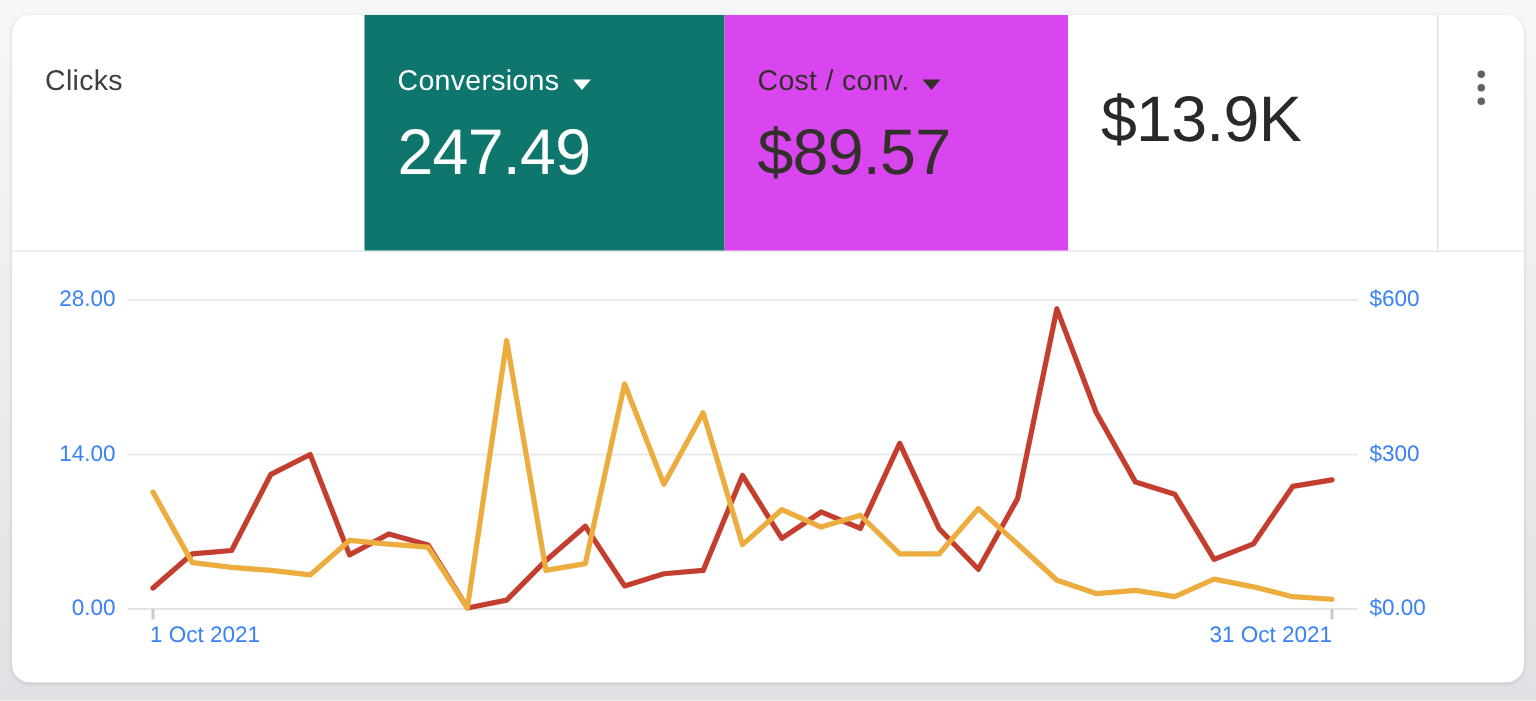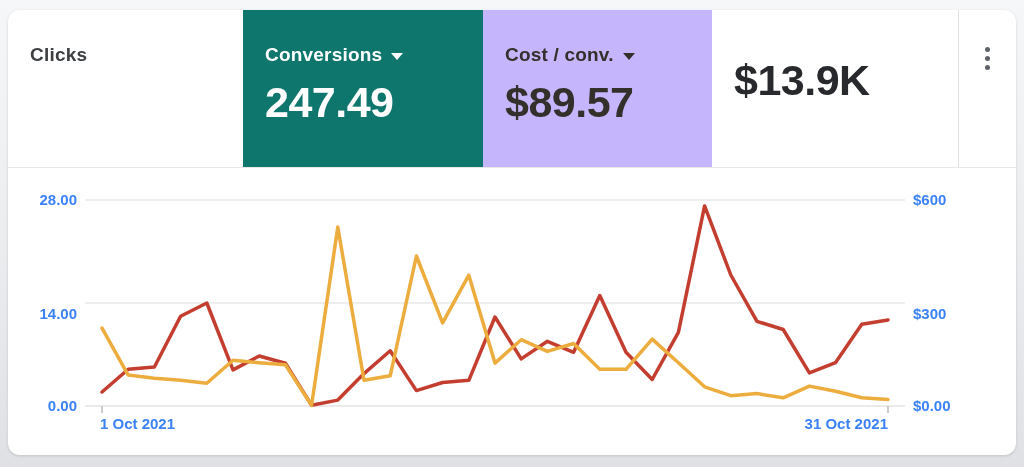--- a/index.html
+++ b/index.html
@@ -2,28 +2,28 @@
 <html><head>
 <meta charset="utf-8">
 <style>
   * { margin:0; padding:0; box-sizing:border-box; }
   html,body { width:1024px; height:467px; overflow:hidden;
     font-family:"Liberation Sans", sans-serif; }
   body { background:linear-gradient(180deg,#F6F7F8 0%,#ECEEF0 45%,#DFE1E5 100%); position:relative; }
 
   .card { position:absolute; left:8px; top:10px; width:1008px; height:445px;
     background:#FFFFFF; border-radius:12px; box-shadow:0 1px 3px rgba(60,64,67,.18);
-    overflow:hidden;font-weight:bold; }
+    overflow:hidden; }
 
   
   .header { display:flex; height:158px; border-bottom:1px solid #E8E8E8; }
   .sc { padding:34px 0 0 22px; cursor:pointer; }
   .sc-clicks { width:235px; }
   .sc-conversions { width:240px; background:#0f766e; }
-  .sc-costconv { width:229px; background:#c4b5fd; }
+  .sc-costconv { width:229px; background:#d946ef; }
   .sc-cost { width:246px; }
   .sc .label-row { display:flex; align-items:center; gap:9px; }
   .sc .label { font-size:19px; color:#3C4043; letter-spacing:.2px; }
   .sc .value { margin-top:12px; font-size:43px; color:#27292C; letter-spacing:-.5px; }
   .sc-conversions .label, .sc-conversions .value { color:#FFFFFF; }
   .sc-costconv .label, .sc-costconv .value { color:#33302B; }
   .arrow { width:0; height:0; border-left:6px solid transparent; border-right:6px solid transparent;
     border-top:7px solid #3C4043; margin-top:2px; }
   .sc-conversions .arrow { border-top-color:#FFFFFF; }
   .sc-costconv .arrow { border-top-color:#33302B; }
@@ -32,21 +32,21 @@
   .kebab { margin-top:33px; display:flex; flex-direction:column; gap:4px; height:fit-content;
     padding:4px; cursor:pointer; }
   .kebab i { width:5px; height:5px; border-radius:50%; background:#5F6368; display:block; }
 
   
   .chart { position:absolute; left:0; top:0; width:1008px; height:445px; pointer-events:none; }
   .chart svg { position:absolute; left:0; top:0; }
   .axis-label { position:absolute; font-size:15px; color:#3b82f6; line-height:16px; white-space:nowrap; }
   .yl { width:62px; text-align:right; left:7px; }
   .yr { left:905px; text-align:left; }
-  .y-0 { top:182px; } .y-1 { top:296px; } .y-2 { top:388px; }
+  .y-0 { top:182px; } .y-1 { top:285px; } .y-2 { top:388px; }
   .xl { top:406px; }
   .x-start { left:92px; }
   .x-end { left:750px; width:130px; text-align:right; }
 </style>
 </head>
 <body>
 
 <div class="card">
 
   <div class="header">

